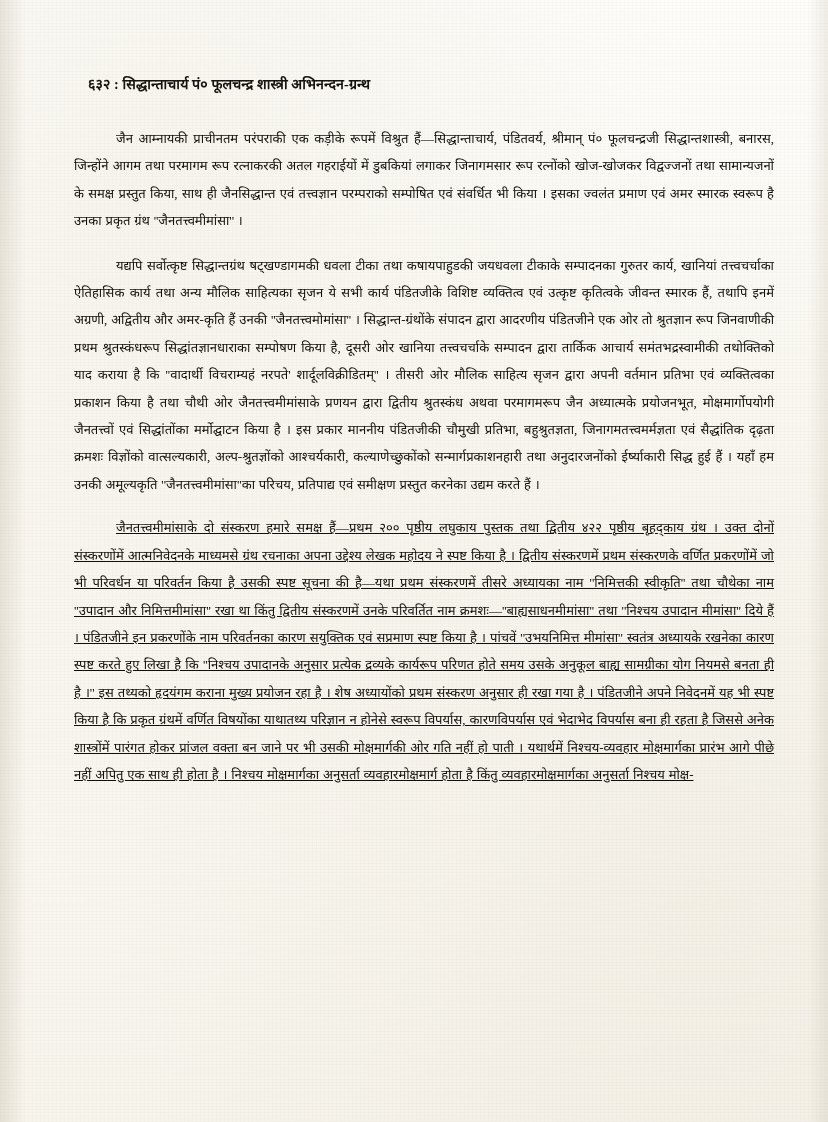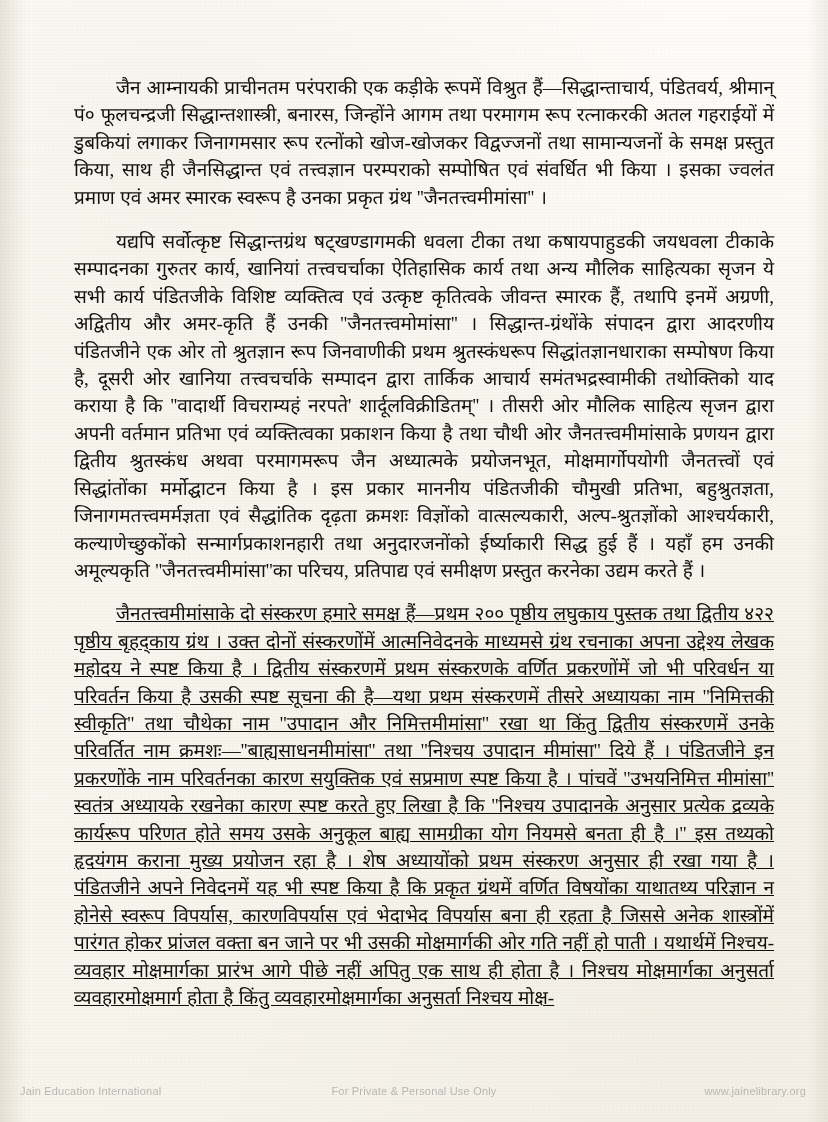--- a/index.html
+++ b/index.html
@@ -62,21 +62,21 @@
 
   .byline {
     text-align: right;
     font-size: 13.4px;
     font-weight: 600;
     color: #16130f;
     margin: 0 22px 16px 0;
   }
 
   .para {
-    font-size: 19px;
+    font-size: 13px;
     line-height: 27.4px;
     color: #100e0a;
     text-align: justify;
     text-justify: inter-word;
     margin: 0 0 16px 0;
     font-weight: 500;
     word-spacing: 0.6px;
   }
   .para.first-block { margin-bottom: 17px; }
   .para .indent { display: inline-block; width: 42px; }
@@ -110,37 +110,33 @@
 </style>
 </head>
 <body>
 
 <div class="page">
   <div class="edge-shade"></div>
   <div class="edge-shade-r"></div>
 
   <div class="content">
 
+    <div class="running-head">६३२ : सिद्धान्ताचार्य पं० फूलचन्द्र शास्त्री अभिनन्दन-ग्रन्थ</div>
 
 
 
     <p class="para first-block">
       <span class="indent"></span><span>जैन आम्नायकी प्राचीनतम परंपराकी एक कड़ीके रूपमें विश्रुत हैं—सिद्धान्ताचार्य, पंडितवर्य, श्रीमान् पं० फूलचन्द्रजी सिद्धान्तशास्त्री, बनारस, जिन्होंने आगम तथा परमागम रूप रत्नाकरकी अतल गहराईयों में डुबकियां लगाकर जिनागमसार रूप रत्नोंको खोज-खोजकर विद्वज्जनों तथा सामान्यजनों के समक्ष प्रस्तुत किया, साथ ही जैनसिद्धान्त एवं तत्त्वज्ञान परम्पराको सम्पोषित एवं संवर्धित भी किया । इसका ज्वलंत प्रमाण एवं अमर स्मारक स्वरूप है उनका प्रकृत ग्रंथ ''जैनतत्त्वमीमांसा'' ।</span>
     </p>
 
     <p class="para">
       <span class="indent"></span><span>यद्यपि सर्वोत्कृष्ट सिद्धान्तग्रंथ षट्खण्डागमकी धवला टीका तथा कषायपाहुडकी जयधवला टीकाके सम्पादनका गुरुतर कार्य, खानियां तत्त्वचर्चाका ऐतिहासिक कार्य तथा अन्य मौलिक साहित्यका सृजन ये सभी कार्य पंडितजीके विशिष्ट व्यक्तित्व एवं उत्कृष्ट कृतित्वके जीवन्त स्मारक हैं, तथापि इनमें अग्रणी, अद्वितीय और अमर-कृति हैं उनकी ''जैनतत्त्वमोमांसा'' । सिद्धान्त-ग्रंथोंके संपादन द्वारा आदरणीय पंडितजीने एक ओर तो श्रुतज्ञान रूप जिनवाणीकी प्रथम श्रुतस्कंधरूप सिद्धांतज्ञानधाराका सम्पोषण किया है, दूसरी ओर खानिया तत्त्वचर्चाके सम्पादन द्वारा तार्किक आचार्य समंतभद्रस्वामीकी तथोक्तिको याद कराया है कि ''वादार्थी विचराम्यहं नरपते' शार्दूलविक्रीडितम्'' । तीसरी ओर मौलिक साहित्य सृजन द्वारा अपनी वर्तमान प्रतिभा एवं व्यक्तित्वका प्रकाशन किया है तथा चौथी ओर जैनतत्त्वमीमांसाके प्रणयन द्वारा द्वितीय श्रुतस्कंध अथवा परमागमरूप जैन अध्यात्मके प्रयोजनभूत, मोक्षमार्गोपयोगी जैनतत्त्वों एवं सिद्धांतोंका मर्मोद्घाटन किया है । इस प्रकार माननीय पंडितजीकी चौमुखी प्रतिभा, बहुश्रुतज्ञता, जिनागमतत्त्वमर्मज्ञता एवं सैद्धांतिक दृढ़ता क्रमशः विज्ञोंको वात्सल्यकारी, अल्प-श्रुतज्ञोंको आश्चर्यकारी, कल्याणेच्छुकोंको सन्मार्गप्रकाशनहारी तथा अनुदारजनोंको ईर्ष्याकारी सिद्ध हुई हैं । यहाँ हम उनकी अमूल्यकृति ''जैनतत्त्वमीमांसा''का परिचय, प्रतिपाद्य एवं समीक्षण प्रस्तुत करनेका उद्यम करते हैं ।</span>
     </p>
 
     <p class="para">
       <span class="indent"></span><span>जैनतत्त्वमीमांसाके दो संस्करण हमारे समक्ष हैं—प्रथम २०० पृष्ठीय लघुकाय पुस्तक तथा द्वितीय ४२२ पृष्ठीय बृहद्काय ग्रंथ । उक्त दोनों संस्करणोंमें आत्मनिवेदनके माध्यमसे ग्रंथ रचनाका अपना उद्देश्य लेखक महोदय ने स्पष्ट किया है । द्वितीय संस्करणमें प्रथम संस्करणके वर्णित प्रकरणोंमें जो भी परिवर्धन या परिवर्तन किया है उसकी स्पष्ट सूचना की है—यथा प्रथम संस्करणमें तीसरे अध्यायका नाम ''निमित्तकी स्वीकृति'' तथा चौथेका नाम ''उपादान और निमित्तमीमांसा'' रखा था किंतु द्वितीय संस्करणमें उनके परिवर्तित नाम क्रमशः—''बाह्यसाधनमीमांसा'' तथा ''निश्चय उपादान मीमांसा'' दिये हैं । पंडितजीने इन प्रकरणोंके नाम परिवर्तनका कारण सयुक्तिक एवं सप्रमाण स्पष्ट किया है । पांचवें ''उभयनिमित्त मीमांसा'' स्वतंत्र अध्यायके रखनेका कारण स्पष्ट करते हुए लिखा है कि ''निश्चय उपादानके अनुसार प्रत्येक द्रव्यके कार्यरूप परिणत होते समय उसके अनुकूल बाह्य सामग्रीका योग नियमसे बनता ही है ।'' इस तथ्यको हृदयंगम कराना मुख्य प्रयोजन रहा है । शेष अध्यायोंको प्रथम संस्करण अनुसार ही रखा गया है । पंडितजीने अपने निवेदनमें यह भी स्पष्ट किया है कि प्रकृत ग्रंथमें वर्णित विषयोंका याथातथ्य परिज्ञान न होनेसे स्वरूप विपर्यास, कारणविपर्यास एवं भेदाभेद विपर्यास बना ही रहता है जिससे अनेक शास्त्रोंमें पारंगत होकर प्रांजल वक्ता बन जाने पर भी उसकी मोक्षमार्गकी ओर गति नहीं हो पाती । यथार्थमें निश्चय-व्यवहार मोक्षमार्गका प्रारंभ आगे पीछे नहीं अपितु एक साथ ही होता है । निश्चय मोक्षमार्गका अनुसर्ता व्यवहारमोक्षमार्ग होता है किंतु व्यवहारमोक्षमार्गका अनुसर्ता निश्चय मोक्ष-</span>
     </p>
 
   </div>
 
-  <div class="footer">
-    <div class="f-left">Jain Education International</div>
-    <div class="f-mid">For Private &amp; Personal Use Only</div>
-    <div class="f-right">www.jainelibrary.org</div>
-  </div>
 
   <div class="grain"></div>
 </div>
 
 </body></html>

